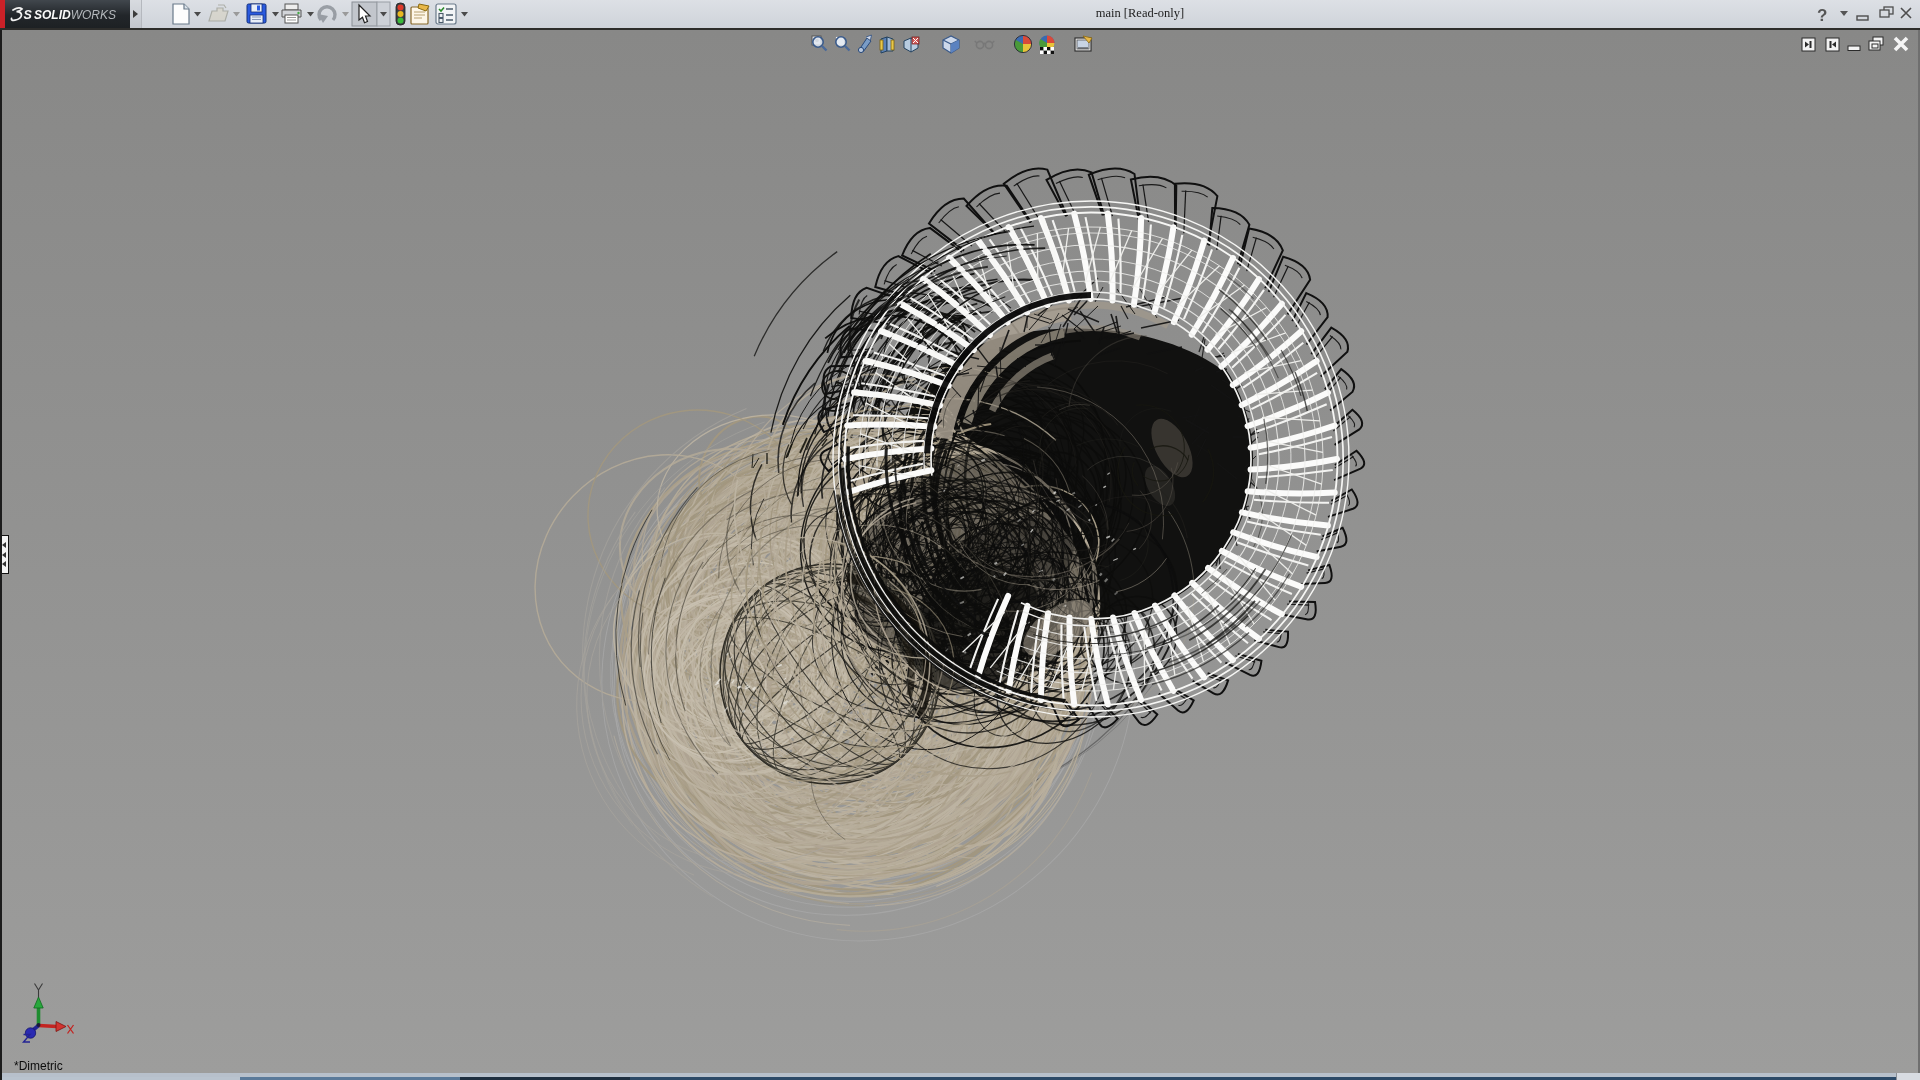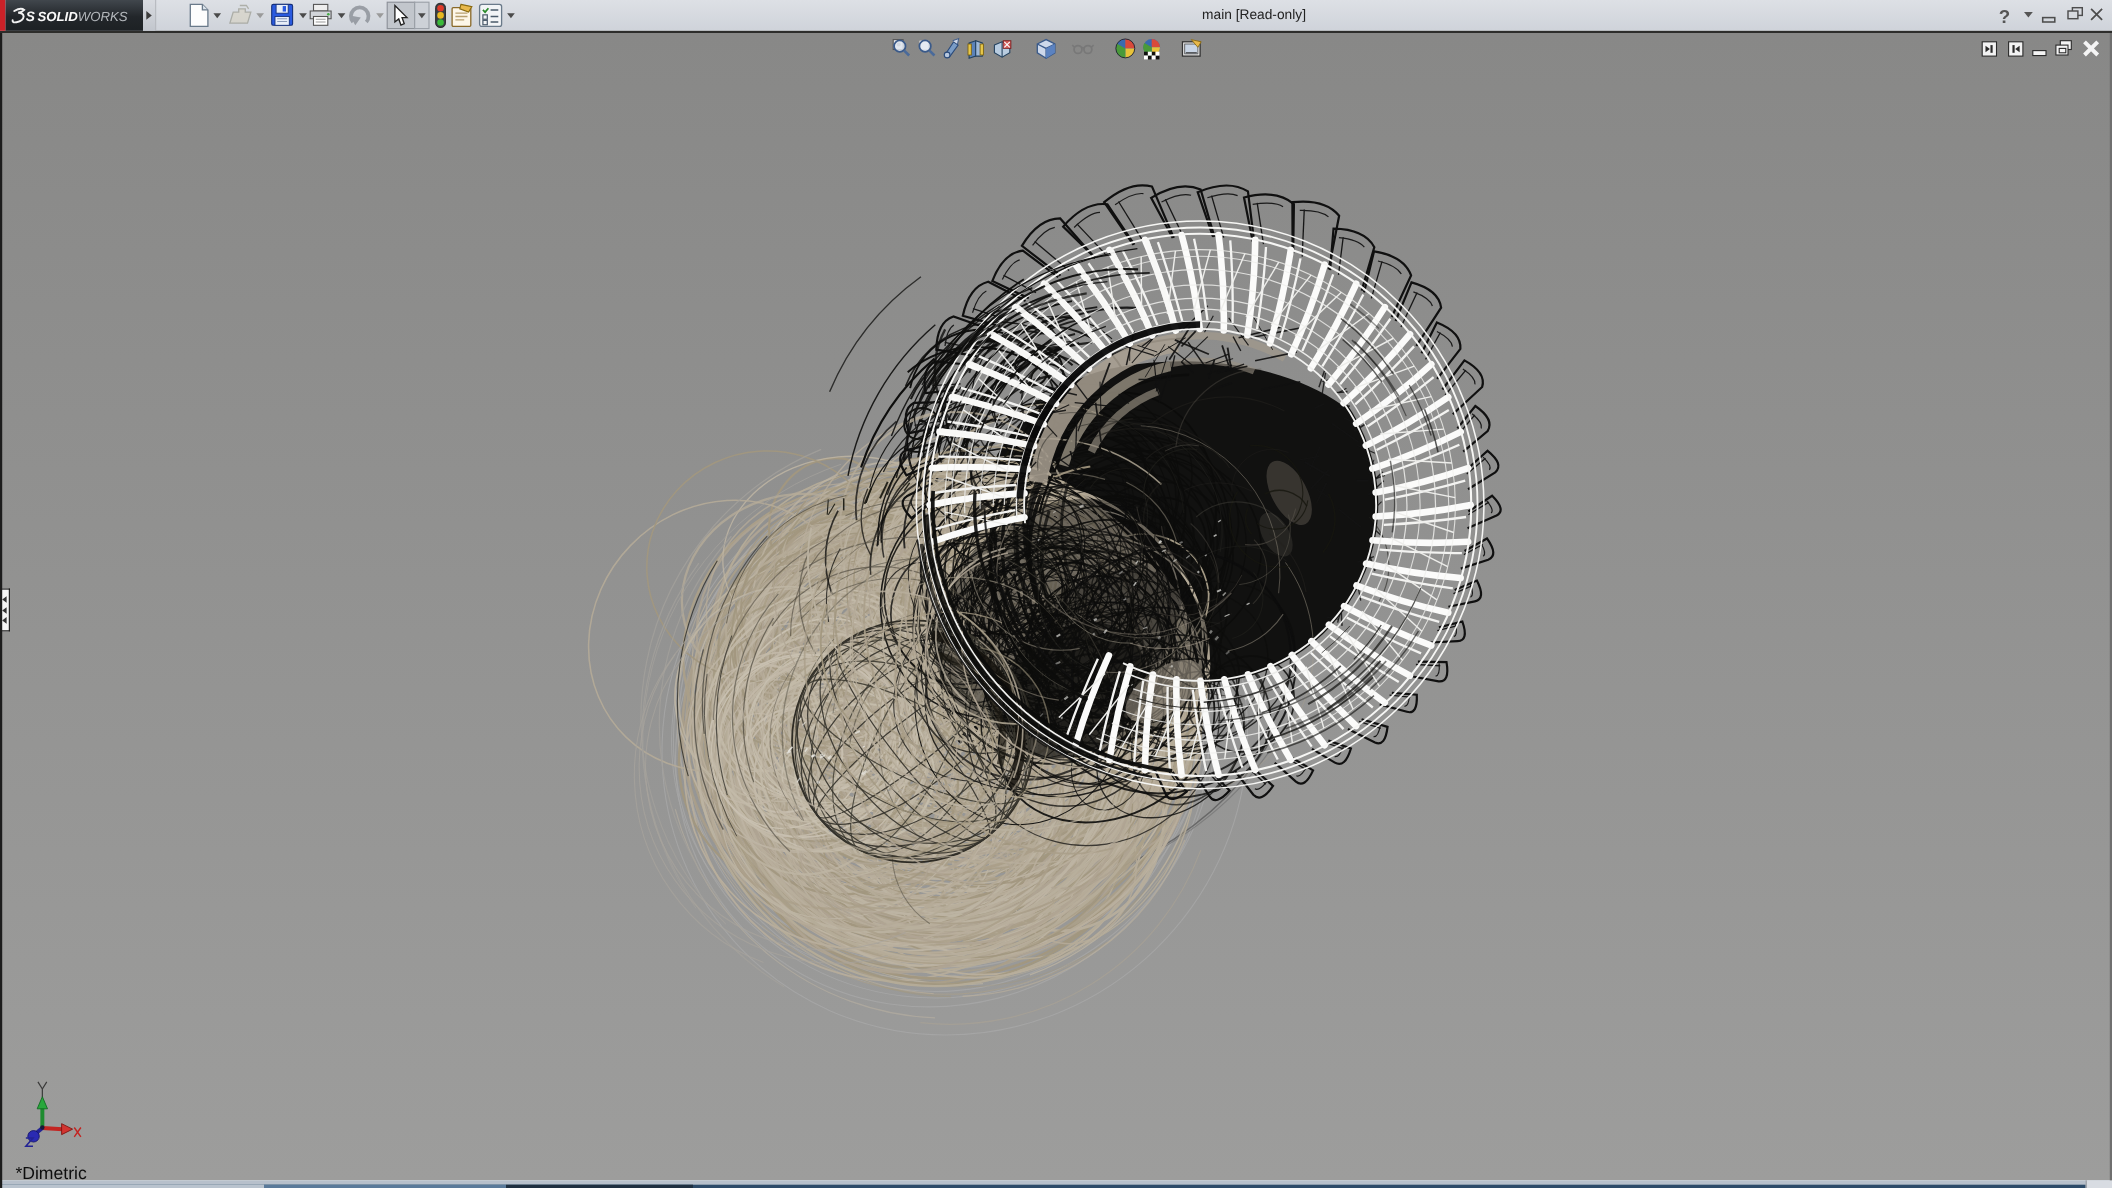--- a/index.html
+++ b/index.html
@@ -1,28 +1,28 @@
 <!DOCTYPE html>
 <html><head><meta charset="utf-8"><style>
 * { margin:0; padding:0; box-sizing:border-box; }
 html,body { width:1920px; height:1080px; overflow:hidden; font-family:"Liberation Sans", sans-serif; }
 #titlebar { position:absolute; left:0; top:0; width:1920px; height:28px; background:linear-gradient(#dde0e5,#cfd3da); }
 #darkline { position:absolute; left:0; top:28px; width:1920px; height:2px; background:#2d2d2b; }
 #redstrip { position:absolute; left:0; top:0; width:5px; height:28px; background:#cb2128; }
 #swbox { position:absolute; left:5px; top:0; width:125px; height:28px; background:linear-gradient(#41474d,#22262a 55%,#1d2124); color:#fff; overflow:hidden; }
 #tab1 { position:absolute; left:130px; top:0; width:12px; height:28px; background:linear-gradient(#d8dbe0,#c2c6cd); border-right:1px solid #b5b8be; }
 #tab1 .ar { position:absolute; left:3px; top:10px; width:0; height:0; border-left:5px solid #3c3c3c; border-top:4px solid transparent; border-bottom:4px solid transparent; }
-#wintitle { position:absolute; left:1140px; top:0; height:28px; font-size:12.5px; color:#222; line-height:26px; transform:translateX(-50%); white-space:nowrap; }
+#wintitle { position:absolute; left:1140px; top:0; height:28px; font-size:12.5px; color:#222; line-height:26px; transform:translateX(-50%); white-space:nowrap;font-family:Liberation Serif, serif; }
 #viewport { position:absolute; left:0; top:30px; width:1920px; height:1043px; background:linear-gradient(#888887, #9d9d9c); }
 #vpborderL { position:absolute; left:0; top:30px; width:2px; height:1050px; background:#1c1c1c; }
 #vpborderR { position:absolute; left:1918px; top:30px; width:2px; height:1043px; background:#6f6f6f; }
 #statusbar { position:absolute; left:0; top:1073px; width:1920px; height:7px; background:#b7c0cb; }
 #statusline { position:absolute; left:0; top:1077px; width:1920px; height:3px; background:#2c4a68; }
 #sgrip { position:absolute; left:1896px; top:1073px; width:24px; height:7px; background:#d8dce2; border-left:1px solid #8a8f96; }
-#dimetric { position:absolute; left:14px; top:1059px; font-size:16px; color:#0d0d0d; }
+#dimetric { position:absolute; left:14px; top:1059px; font-size:12px; color:#0d0d0d; }
 #lefttab { position:absolute; left:0; top:535px; width:9px; height:39px; background:#f4f4f4; border:1.5px solid #111; border-left:none; }
 .ltri { position:absolute; left:2px; width:0; height:0; border-right:4px solid #333; border-top:3px solid transparent; border-bottom:3px solid transparent; }
 </style></head>
 <body>
 <div id="viewport"></div>
 <svg width="1920" height="1080" viewBox="0 0 1920 1080" style="position:absolute;left:0;top:0">
 <ellipse cx="857" cy="677" rx="247" ry="234" transform="rotate(-35 857 677)" fill="none" stroke="#a7a7a7" stroke-width="1.1" opacity="0.80"></ellipse>
 <ellipse cx="855" cy="667" rx="236" ry="231" transform="rotate(-55 855 667)" fill="none" stroke="#a7a7a7" stroke-width="1.0" opacity="0.80"></ellipse>
 <ellipse cx="863" cy="670" rx="232" ry="210" transform="rotate(-11 863 670)" fill="none" stroke="#a7a7a7" stroke-width="1.3" opacity="0.80"></ellipse>
 <ellipse cx="858" cy="651" rx="255" ry="230" transform="rotate(-34 858 651)" fill="none" stroke="#a7a7a7" stroke-width="0.9" opacity="0.80"></ellipse>

